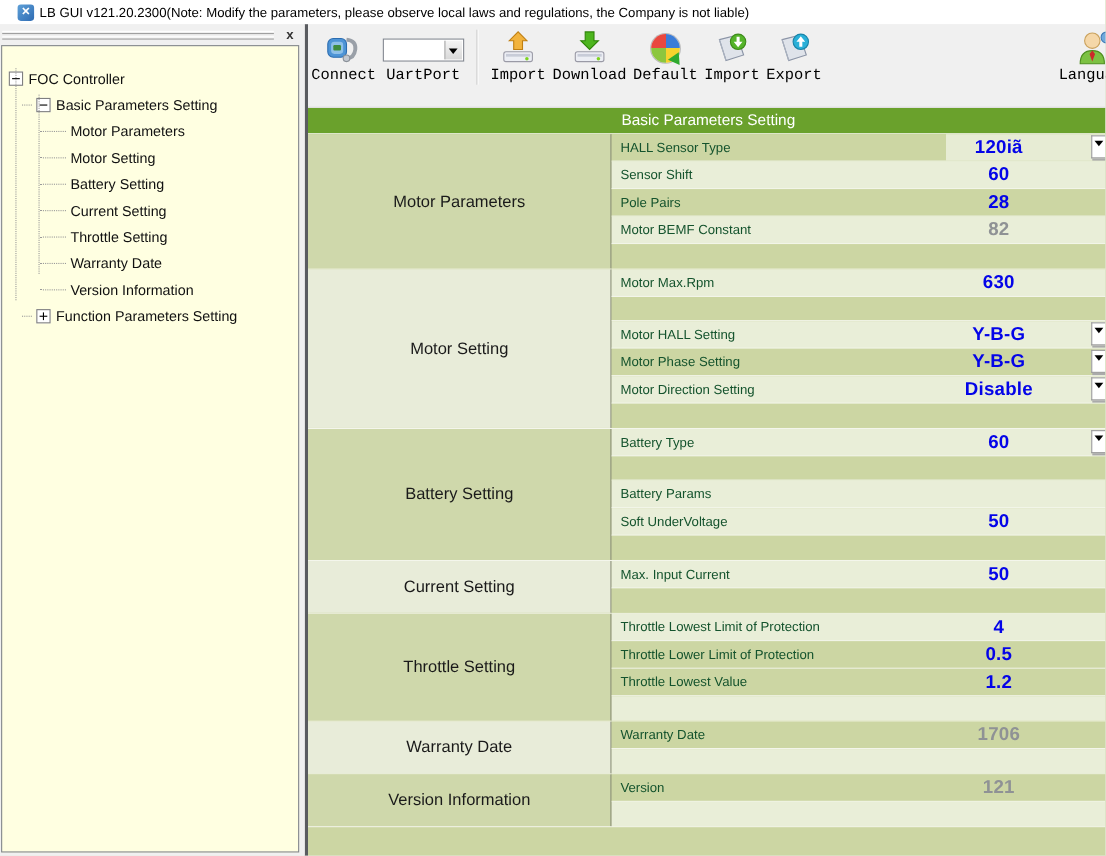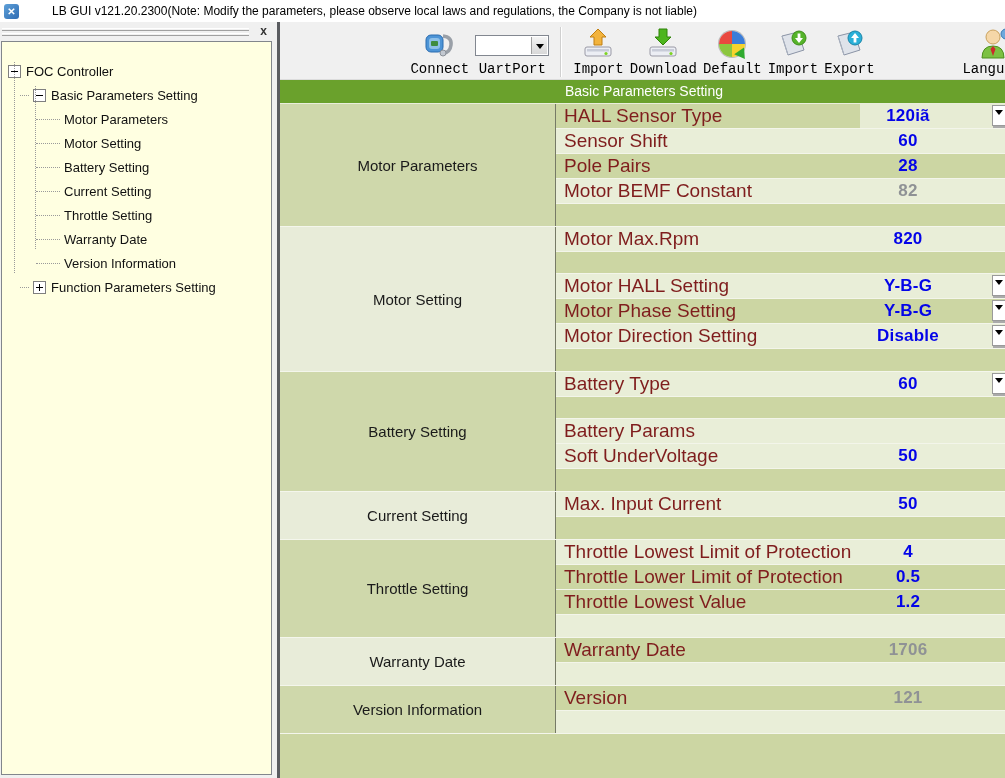--- a/index.html
+++ b/index.html
@@ -2,21 +2,21 @@
 <html style="--green: #6aa12c; --olive: #ccd6a3; --light: #e9eed8; --lab-olive: #cfd8ab; --lab-light: #e8ecd9; --blue: #0404e8; --gray: #8f9295; --val-tint: #e7ecd4; --yellow: #ffffe1;"><head>
 <meta charset="utf-8">
 <style>
   * { box-sizing: border-box; }
   html,body { margin:0; padding:0; }
   body {
     width:1005px; height:778px; overflow:hidden; position:relative;
     font-family:"Liberation Sans", sans-serif; background:#f0f0f0;
   }
   
-  .titlebar { height:22px; background:#ffffff; display:flex; align-items:center; padding-left:4px;gap:28px; }
+  .titlebar { height:22px; background:#ffffff; display:flex; align-items:center; padding-left:16px; }
   .app-icon { width:15px; height:15px; border-radius:3px; margin-right:5px; flex:0 0 auto;
     background:linear-gradient(135deg,#5ea0d8,#2f6cb3); position:relative; }
   .app-icon::before { content:"✕"; position:absolute; left:0; right:0; top:0; bottom:0;
     color:#fff; font-size:10px; font-weight:bold; text-align:center; line-height:15px; }
   .title-text { font-size:12px; color:#000; white-space:nowrap; }
 
   
   .app-row { display:flex; height:756px; }
 
   
@@ -36,22 +36,22 @@
   .expander { width:13px; height:13px; flex:0 0 auto; background:#fff; border:1px solid #7f7f7f;
     position:relative; margin-right:5px; }
   .expander::before { content:""; position:absolute; left:2px; right:2px; top:5px; height:1px; background:#000; }
   .expander.plus::after { content:""; position:absolute; top:2px; bottom:2px; left:5px; width:1px; background:#000; }
   .stub { display:inline-block; height:0; border-top:1px dotted #9a9a9a; margin-right:4px; flex:0 0 auto; }
 
   
   .main { flex:1; display:flex; flex-direction:column; border-left:3px solid #5a5c60; background:#f0f0f0; min-width:0; }
 
   
-  .toolbar { height:58px; flex:0 0 auto; position:relative; display:flex; align-items:flex-start;
-    background:#f0f0f0; border-bottom:1px solid #dcdcdc;justify-content:center; }
+  .toolbar { height:76px; flex:0 0 auto; position:relative; display:flex; align-items:flex-start;
+    background:#f0f0f0; border-bottom:1px solid #dcdcdc; }
   .tb-item { display:flex; flex-direction:column; align-items:center; padding-top:5px; margin:0 3px;
     font-family:"Liberation Mono", monospace; font-size:14px; color:#000; cursor:default; }
   .tb-item .ico { height:34px; display:flex; align-items:center; justify-content:center; }
   .tb-label { line-height:16px; white-space:nowrap; }
   .tb-combo { width:74px; height:21px; margin-top:8px; margin-bottom:5px; background:#fff;
     border:1px solid #828790; position:relative; }
   .tb-combo .cb-btn { position:absolute; right:1px; top:1px; bottom:1px; width:16px;
     background:linear-gradient(#f4f4f4,#d8d8d8); border-left:1px solid #a0a0a0; }
   .cb-arrow { position:absolute; left:50%; top:50%; margin-left:-4px; margin-top:-2px;
     border-left:4px solid transparent; border-right:4px solid transparent; border-top:5px solid #000; }
@@ -70,21 +70,21 @@
   .tbl-header { height:24px; flex:0 0 auto; background:var(--green); color:#fff; font-size:14px;
     line-height:23px; padding-left:285px; border-bottom:1px solid #e9eedb; white-space:nowrap; }
   .section { display:flex; border-bottom:1px solid #f4f6ec; flex:0 0 auto; }
   .sec-label { width:276px; flex:0 0 auto; display:flex; align-items:center; justify-content:center;
     font-size:15px; color:#1a1a1a; border-right:1px solid #767a66; text-align:center; }
   .sec-rows { flex:1; display:flex; flex-direction:column; min-width:0; }
   .row { display:flex; border-bottom:1px solid #f3f5ea; position:relative; }
   .row:last-child { border-bottom:none; }
   .row.param-row { height:25px; }
   .row.spacer-row { height:22px; }
-  .param { flex:1; display:flex; align-items:center; padding-left:8px; font-size:19px; color:#7f1d1d;
+  .param { flex:1; display:flex; align-items:center; padding-left:8px; font-size:12px; color:#14532d;
     white-space:nowrap; overflow:hidden; }
   .value-cell { width:145px; flex:0 0 auto; position:relative; display:flex; align-items:center; }
   .value { width:96px; text-align:center; font-size:17px; font-weight:600; letter-spacing:0.2px; white-space:nowrap; }
   .value.blue { color:var(--blue); }
   .value.gray { color:var(--gray); font-weight:700; }
   .combo-btn { position:absolute; right:0; top:1px; width:13px; height:21px; background:#fff;
     border:1px solid #9a9a9a; border-right:none; }
   .combo-btn .cb-arrow { margin-top:-6px; }
   .combo-btn::after { content:""; position:absolute; left:0; right:0; bottom:-3px; height:2px; background:#aaa; }
 
@@ -277,21 +277,21 @@
               </div>
               <div class="row spacer-row olive"></div>
             </div>
           </div>
           <div class="section">
             <div class="sec-label lab-light">Motor Setting</div>
             <div class="sec-rows">
               <div class="row param-row light">
                 <div class="param">Motor Max.Rpm</div>
                 <div class="value-cell">
-                  <span class="value blue">820</span>
+                  <span class="value blue">630</span>
                 </div>
               </div>
               <div class="row spacer-row olive"></div>
               <div class="row param-row light">
                 <div class="param">Motor HALL Setting</div>
                 <div class="value-cell">
                   <span class="value blue">Y-B-G</span>
                   <span class="combo-btn">
                     <span class="cb-arrow"></span>
                   </span>

